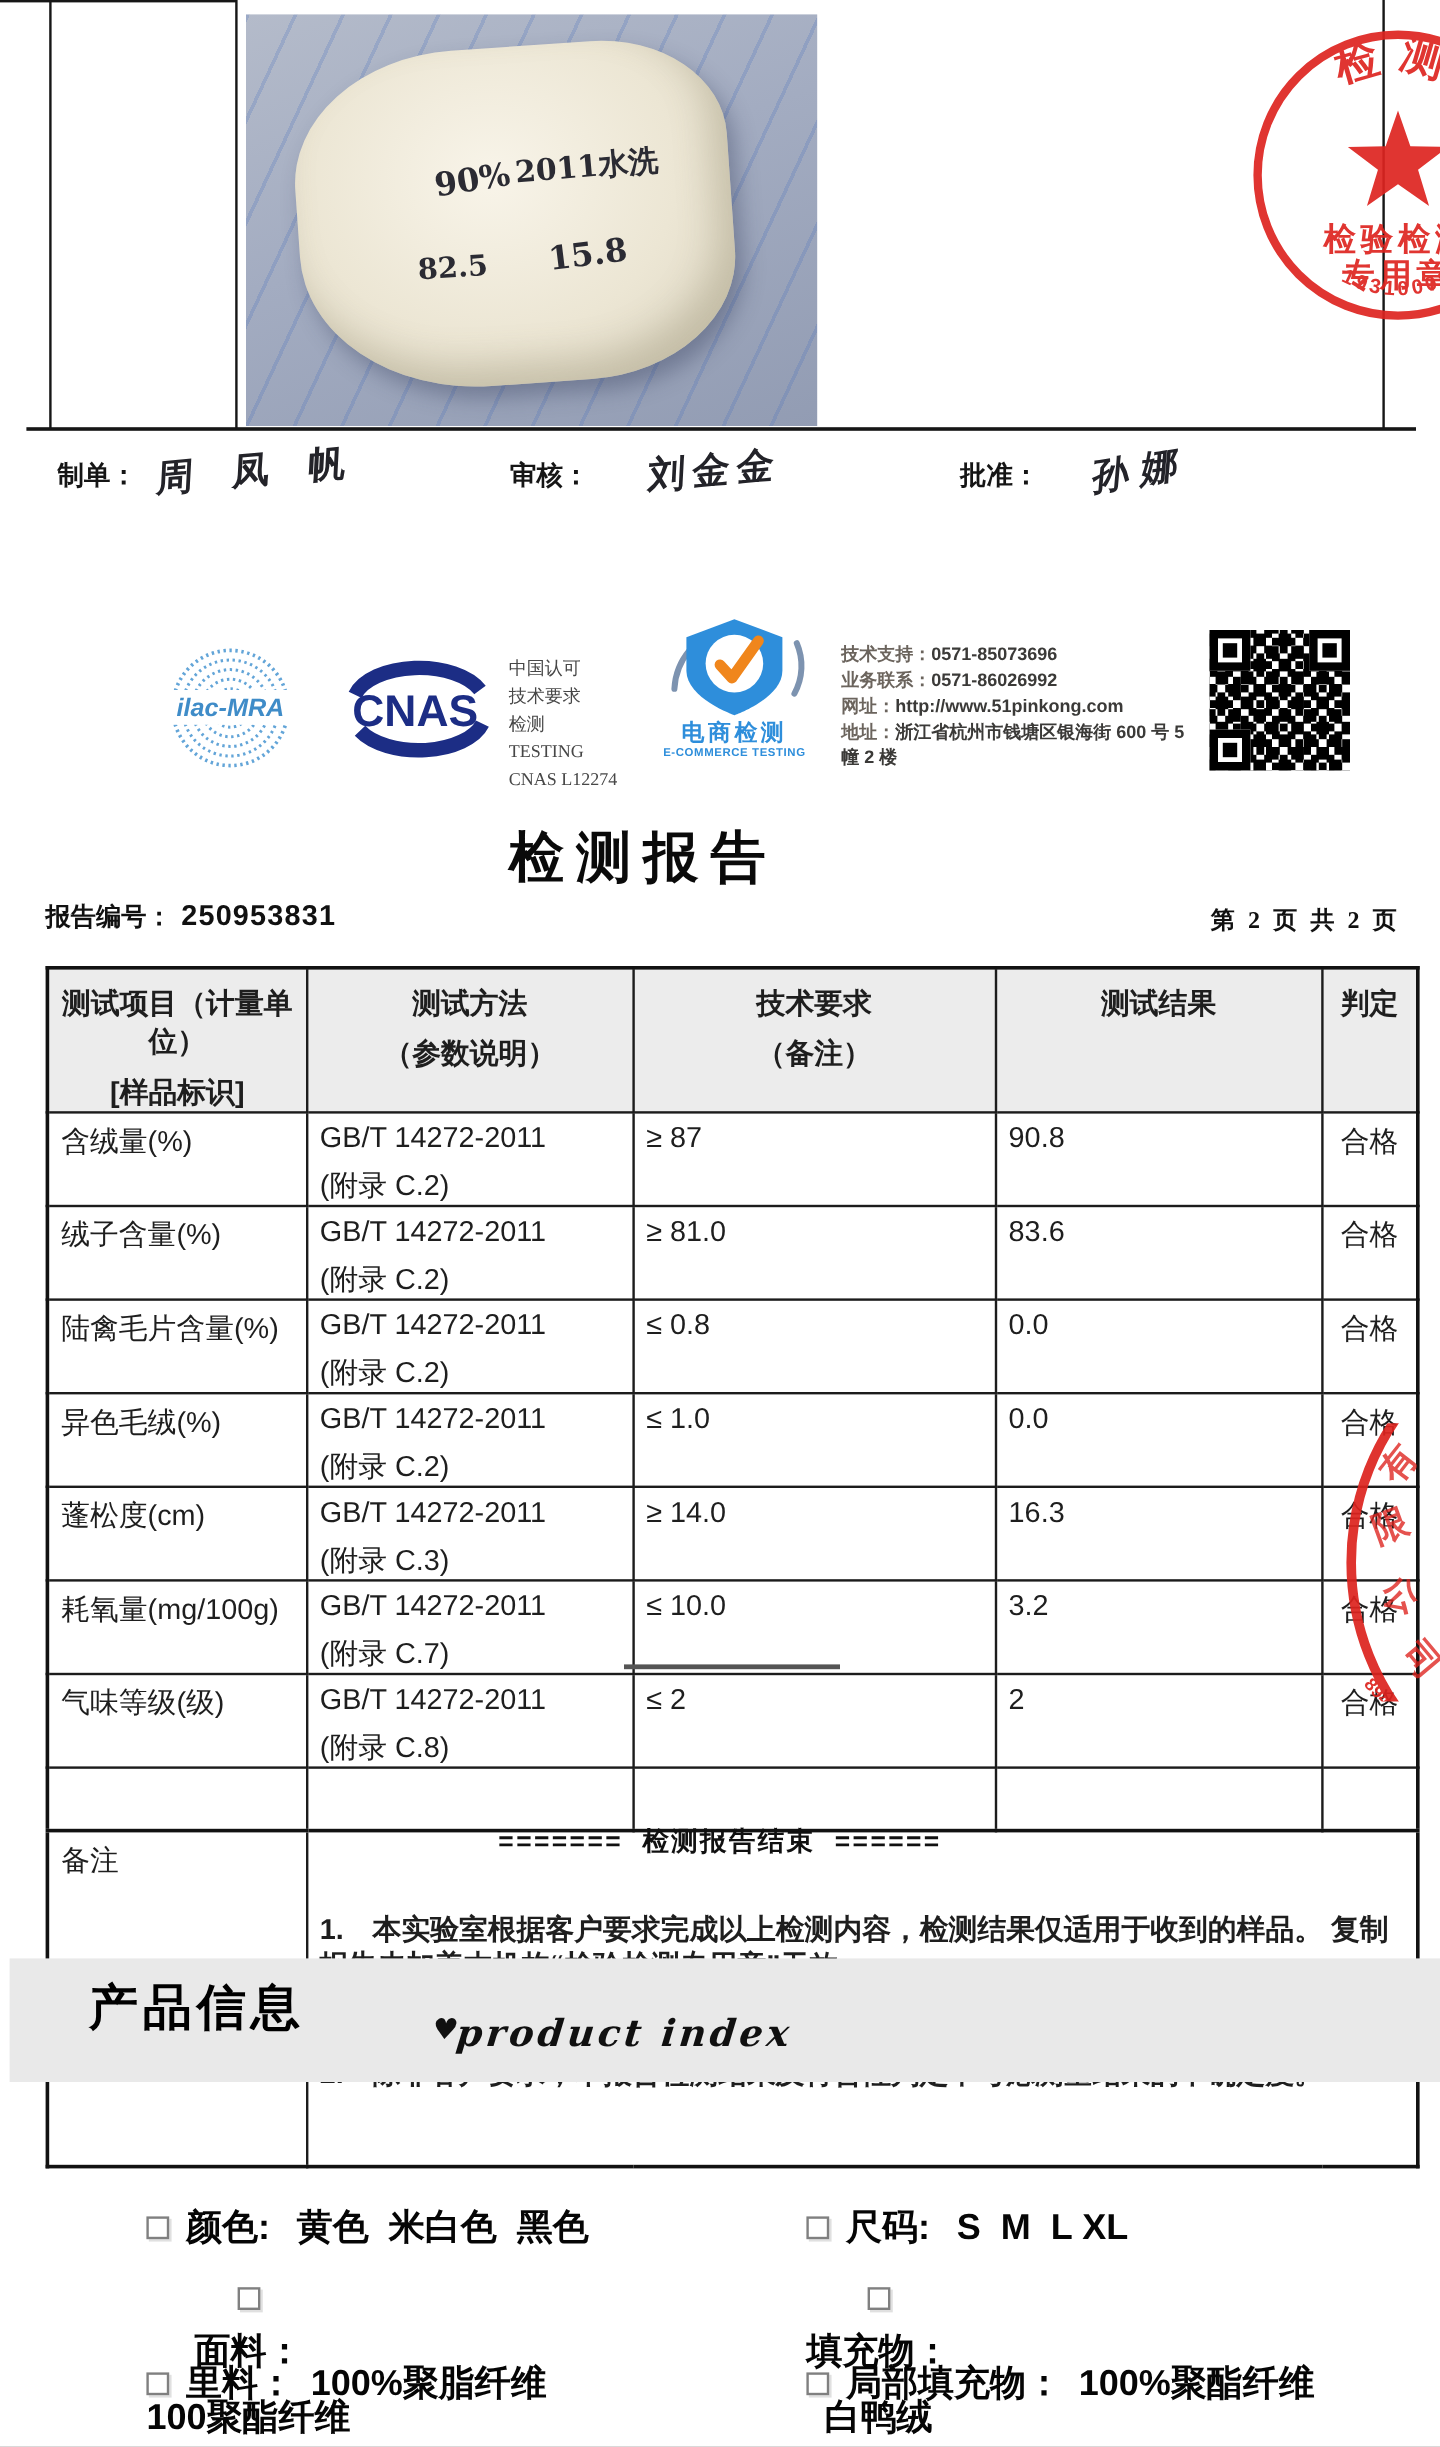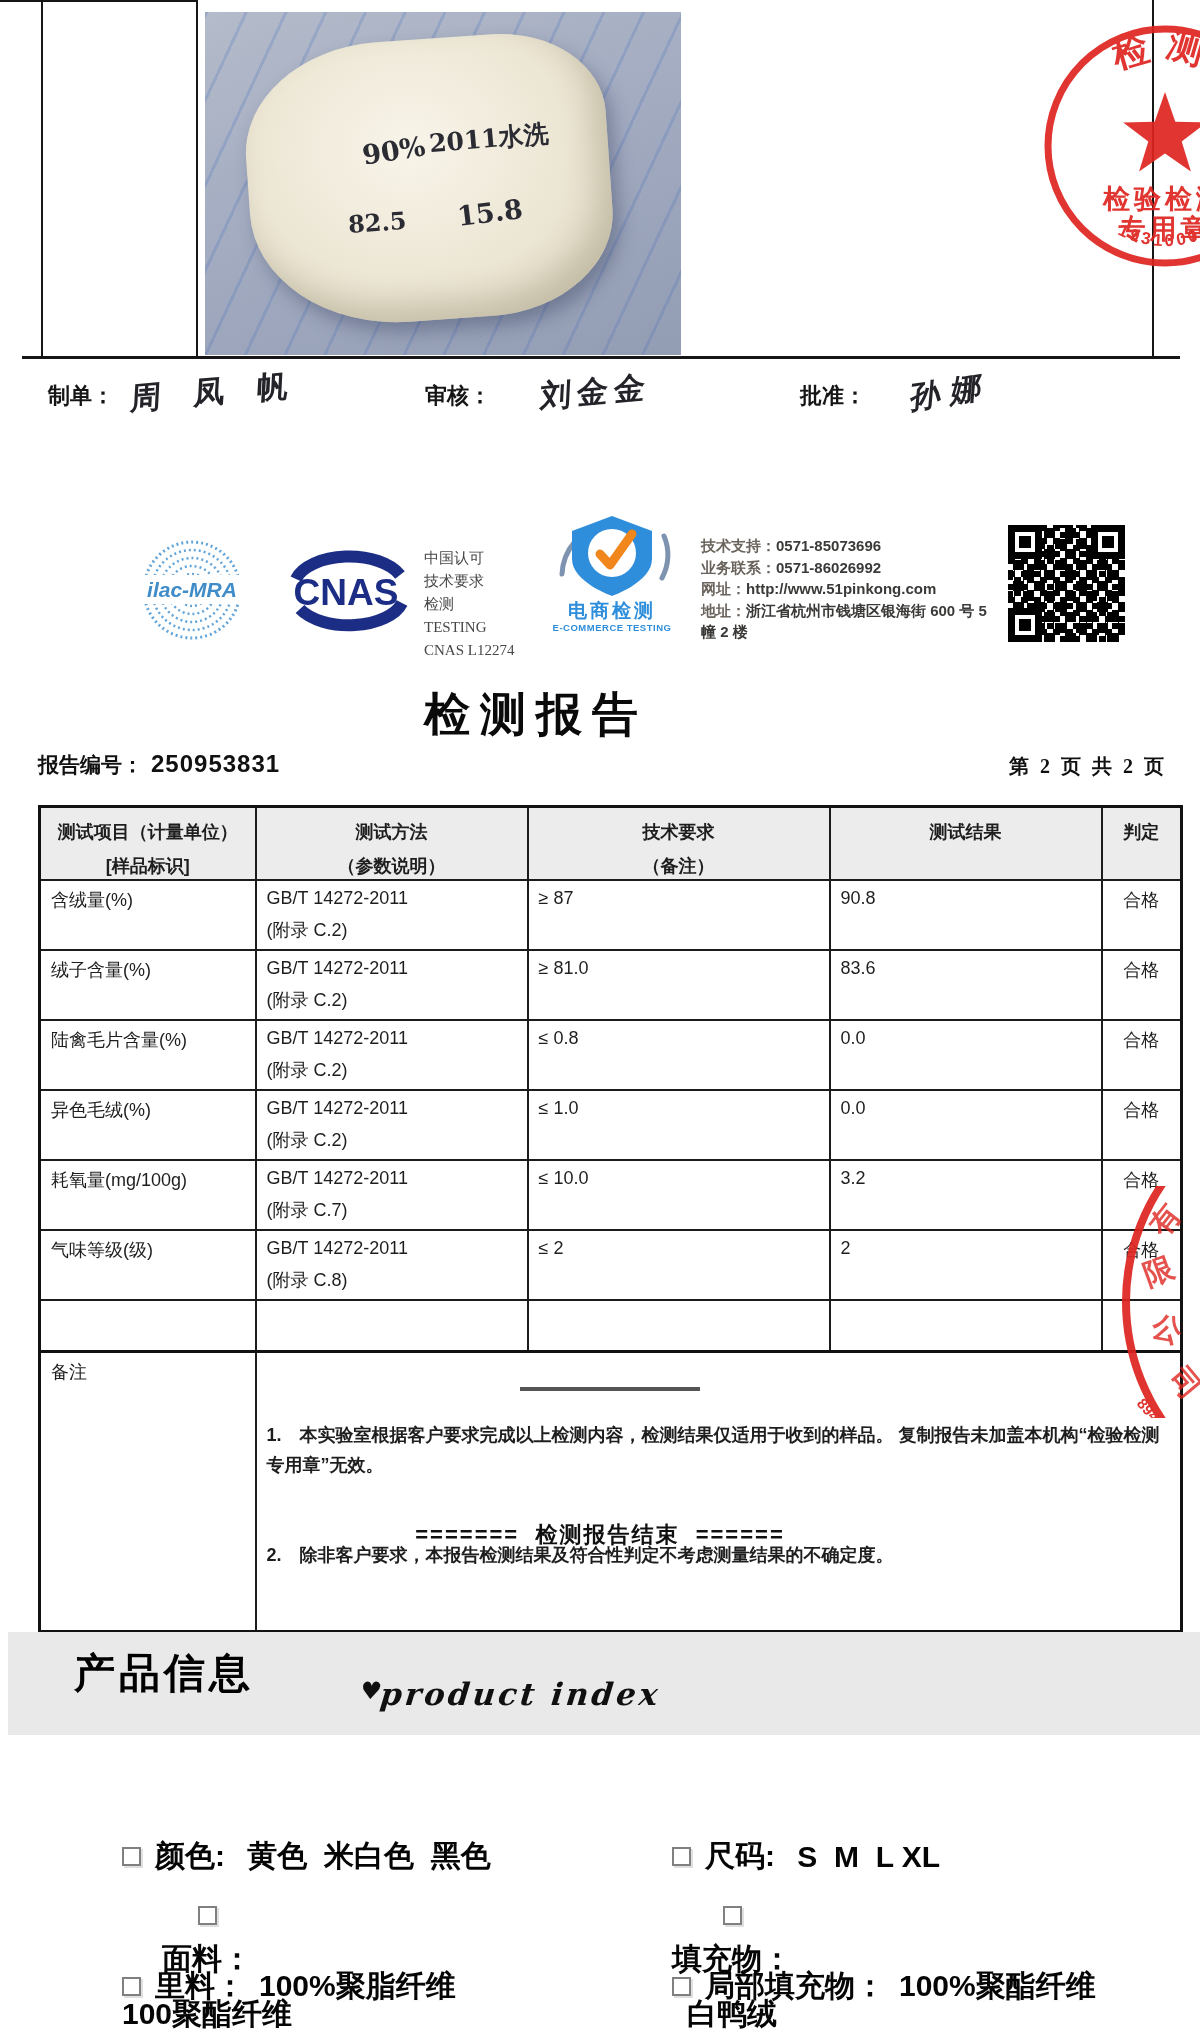--- a/index.html
+++ b/index.html
@@ -60,21 +60,21 @@
   .report-no{position:absolute;left:38px;top:750px;display:flex;align-items:baseline;gap:8px;}
   .report-no .lbl{font:700 21px "Liberation Serif",serif;}
   .report-no .num{font:700 24px "Liberation Sans",sans-serif;letter-spacing:1px;}
   .page-info{position:absolute;right:36px;top:753px;font:600 20px "Liberation Serif",serif;
       word-spacing:6px;}
 
   
   table.results{position:absolute;left:38px;top:805px;width:1142px;border-collapse:collapse;
       table-layout:fixed;border:3px solid #121212;}
   table.results th,table.results td{border:2px solid #1c1c1c;vertical-align:top;
-      font-size:18px;color:#1e1e1e;padding:7px 10px 0 10px;}
+      font-size:24px;color:#1e1e1e;padding:7px 10px 0 10px;}
   table.results th{background:#ececec;font-weight:700;text-align:center;padding-top:12px;}
   .h2{margin-top:10px;font-weight:700;}
   .m2{margin-top:9px;}
   td.c-verdict{text-align:center;}
   tr.hdr{height:73px;} tr.data{height:70px;} tr.gap{height:52px;}
   tr.remarks{height:101px;}
   tr.remarks td{border-top:3px solid #121212;}
   td.rm-label{vertical-align:middle;padding-left:9px;}
   td.rm-body{font-size:21px;line-height:30px;font-weight:600;white-space:pre-wrap;padding-top:10px;}
   .mid-dash{position:absolute;left:520px;top:1387px;width:180px;height:4px;background:#555;}
@@ -263,20 +263,30 @@
       <td>异色毛绒(%)</td>
       <td>
             <div>GB/T 14272-2011</div>
             <div class="m2">(附录 C.2)</div>
           </td>
       <td>≤ 1.0</td>
       <td>0.0</td>
       <td class="c-verdict">合格</td>
     </tr>
     <tr class="data">
+      <td>蓬松度(cm)</td>
+      <td>
+            <div>GB/T 14272-2011</div>
+            <div class="m2">(附录 C.3)</div>
+          </td>
+      <td>≥ 14.0</td>
+      <td>16.3</td>
+      <td class="c-verdict">合格</td>
+    </tr>
+    <tr class="data">
       <td>耗氧量(mg/100g)</td>
       <td>
             <div>GB/T 14272-2011</div>
             <div class="m2">(附录 C.7)</div>
           </td>
       <td>≤ 10.0</td>
       <td>3.2</td>
       <td class="c-verdict">合格</td>
     </tr>
     <tr class="data">

